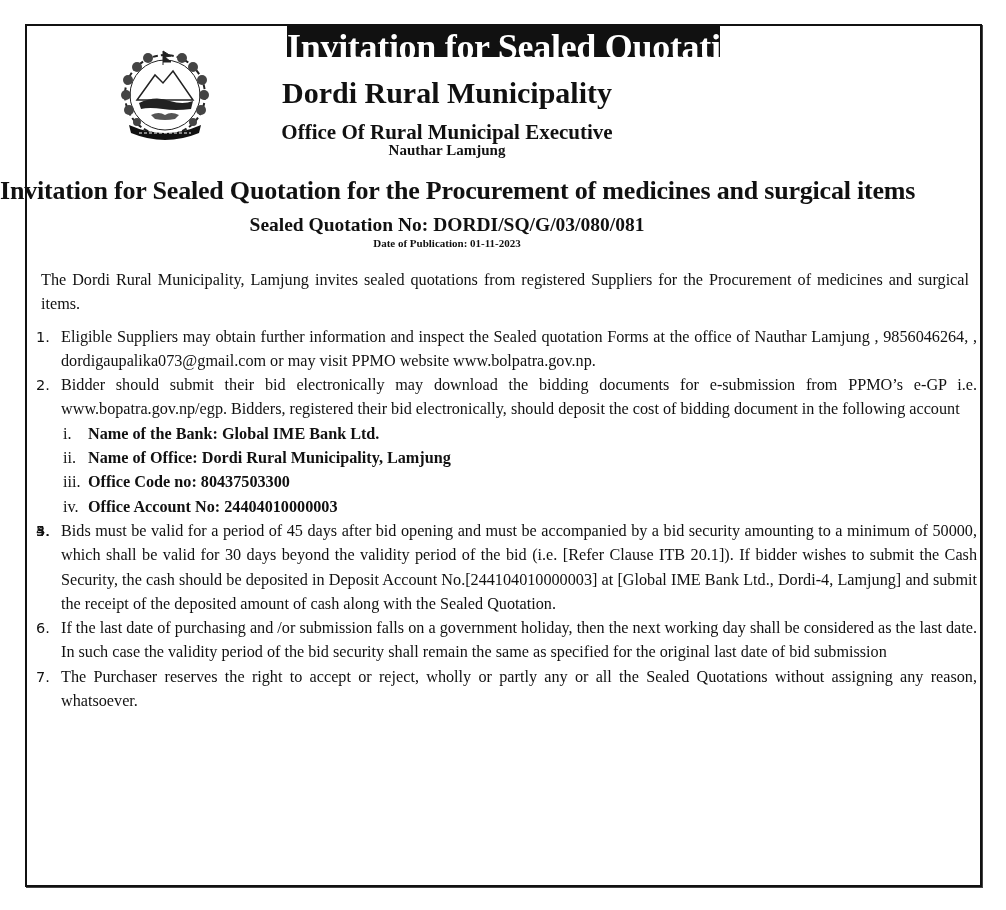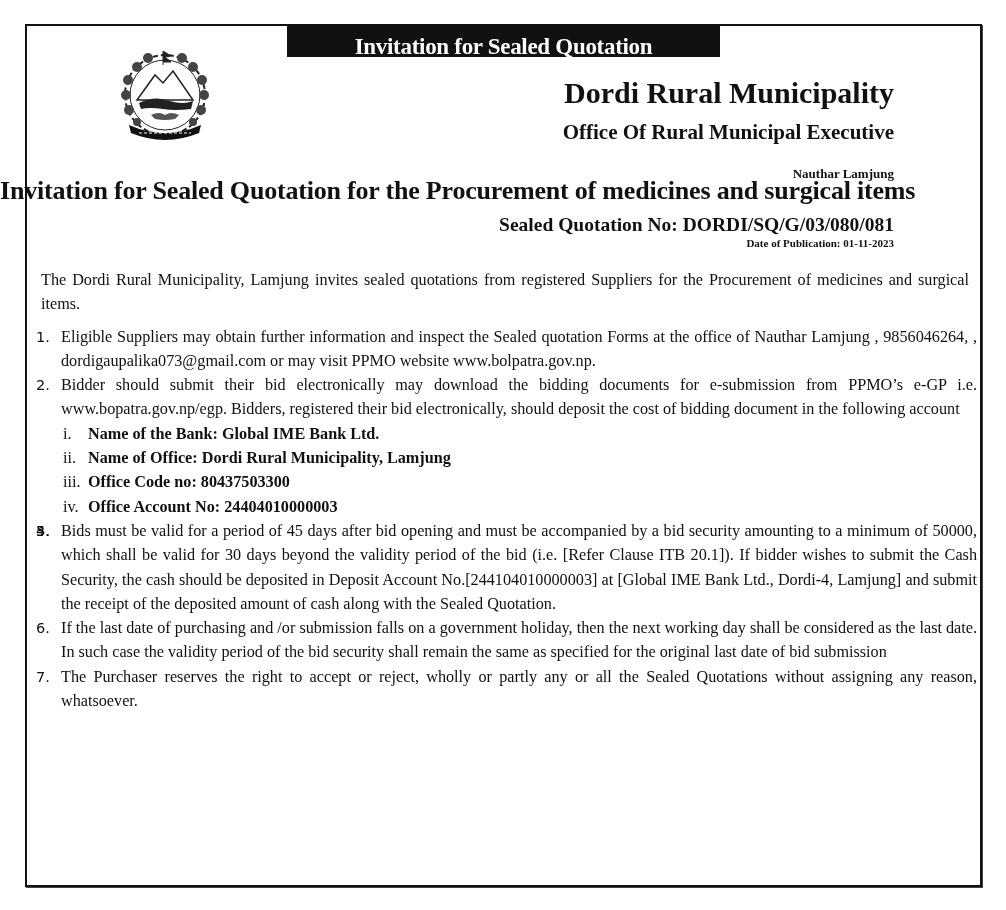--- a/index.html
+++ b/index.html
@@ -33,37 +33,37 @@
     }
     .title-bar {
       position: absolute;
       left: 287px;
       top: 25px;
       width: 433px;
       height: 32px;
       background: #111111;
       color: #ffffff;
       font-weight: bold;
-      font-size: 23px;
+      font-size: 36px;
       line-height: 44px;
       text-align: center;
       letter-spacing: -0.3px;
       white-space: nowrap;
     }
     .header-line {
       position: absolute;
       left: 0;
       width: 894px;
-      text-align: right;
+      text-align: center;
       font-weight: bold;
       white-space: nowrap;
     }
     .h-muni { top: 74px; font-size: 30px; line-height: 38px; }
     .h-office { top: 116px; font-size: 21px; line-height: 32px; }
-    .h-place { top: 164px; font-size: 13px; line-height: 20px; }
+    .h-place { top: 140px; font-size: 15px; line-height: 20px; }
     .h-subject { top: 178px; font-size: 26px; line-height: 26px; letter-spacing: -0.2px; }
     .h-number { top: 212px; font-size: 19.5px; line-height: 26px; }
     .h-date { top: 232px; font-size: 11px; line-height: 22px; }
 
     .body-text {
       position: absolute;
       left: 33px;
       top: 260px;
       width: 944px;
       font-size: 16.2px;

